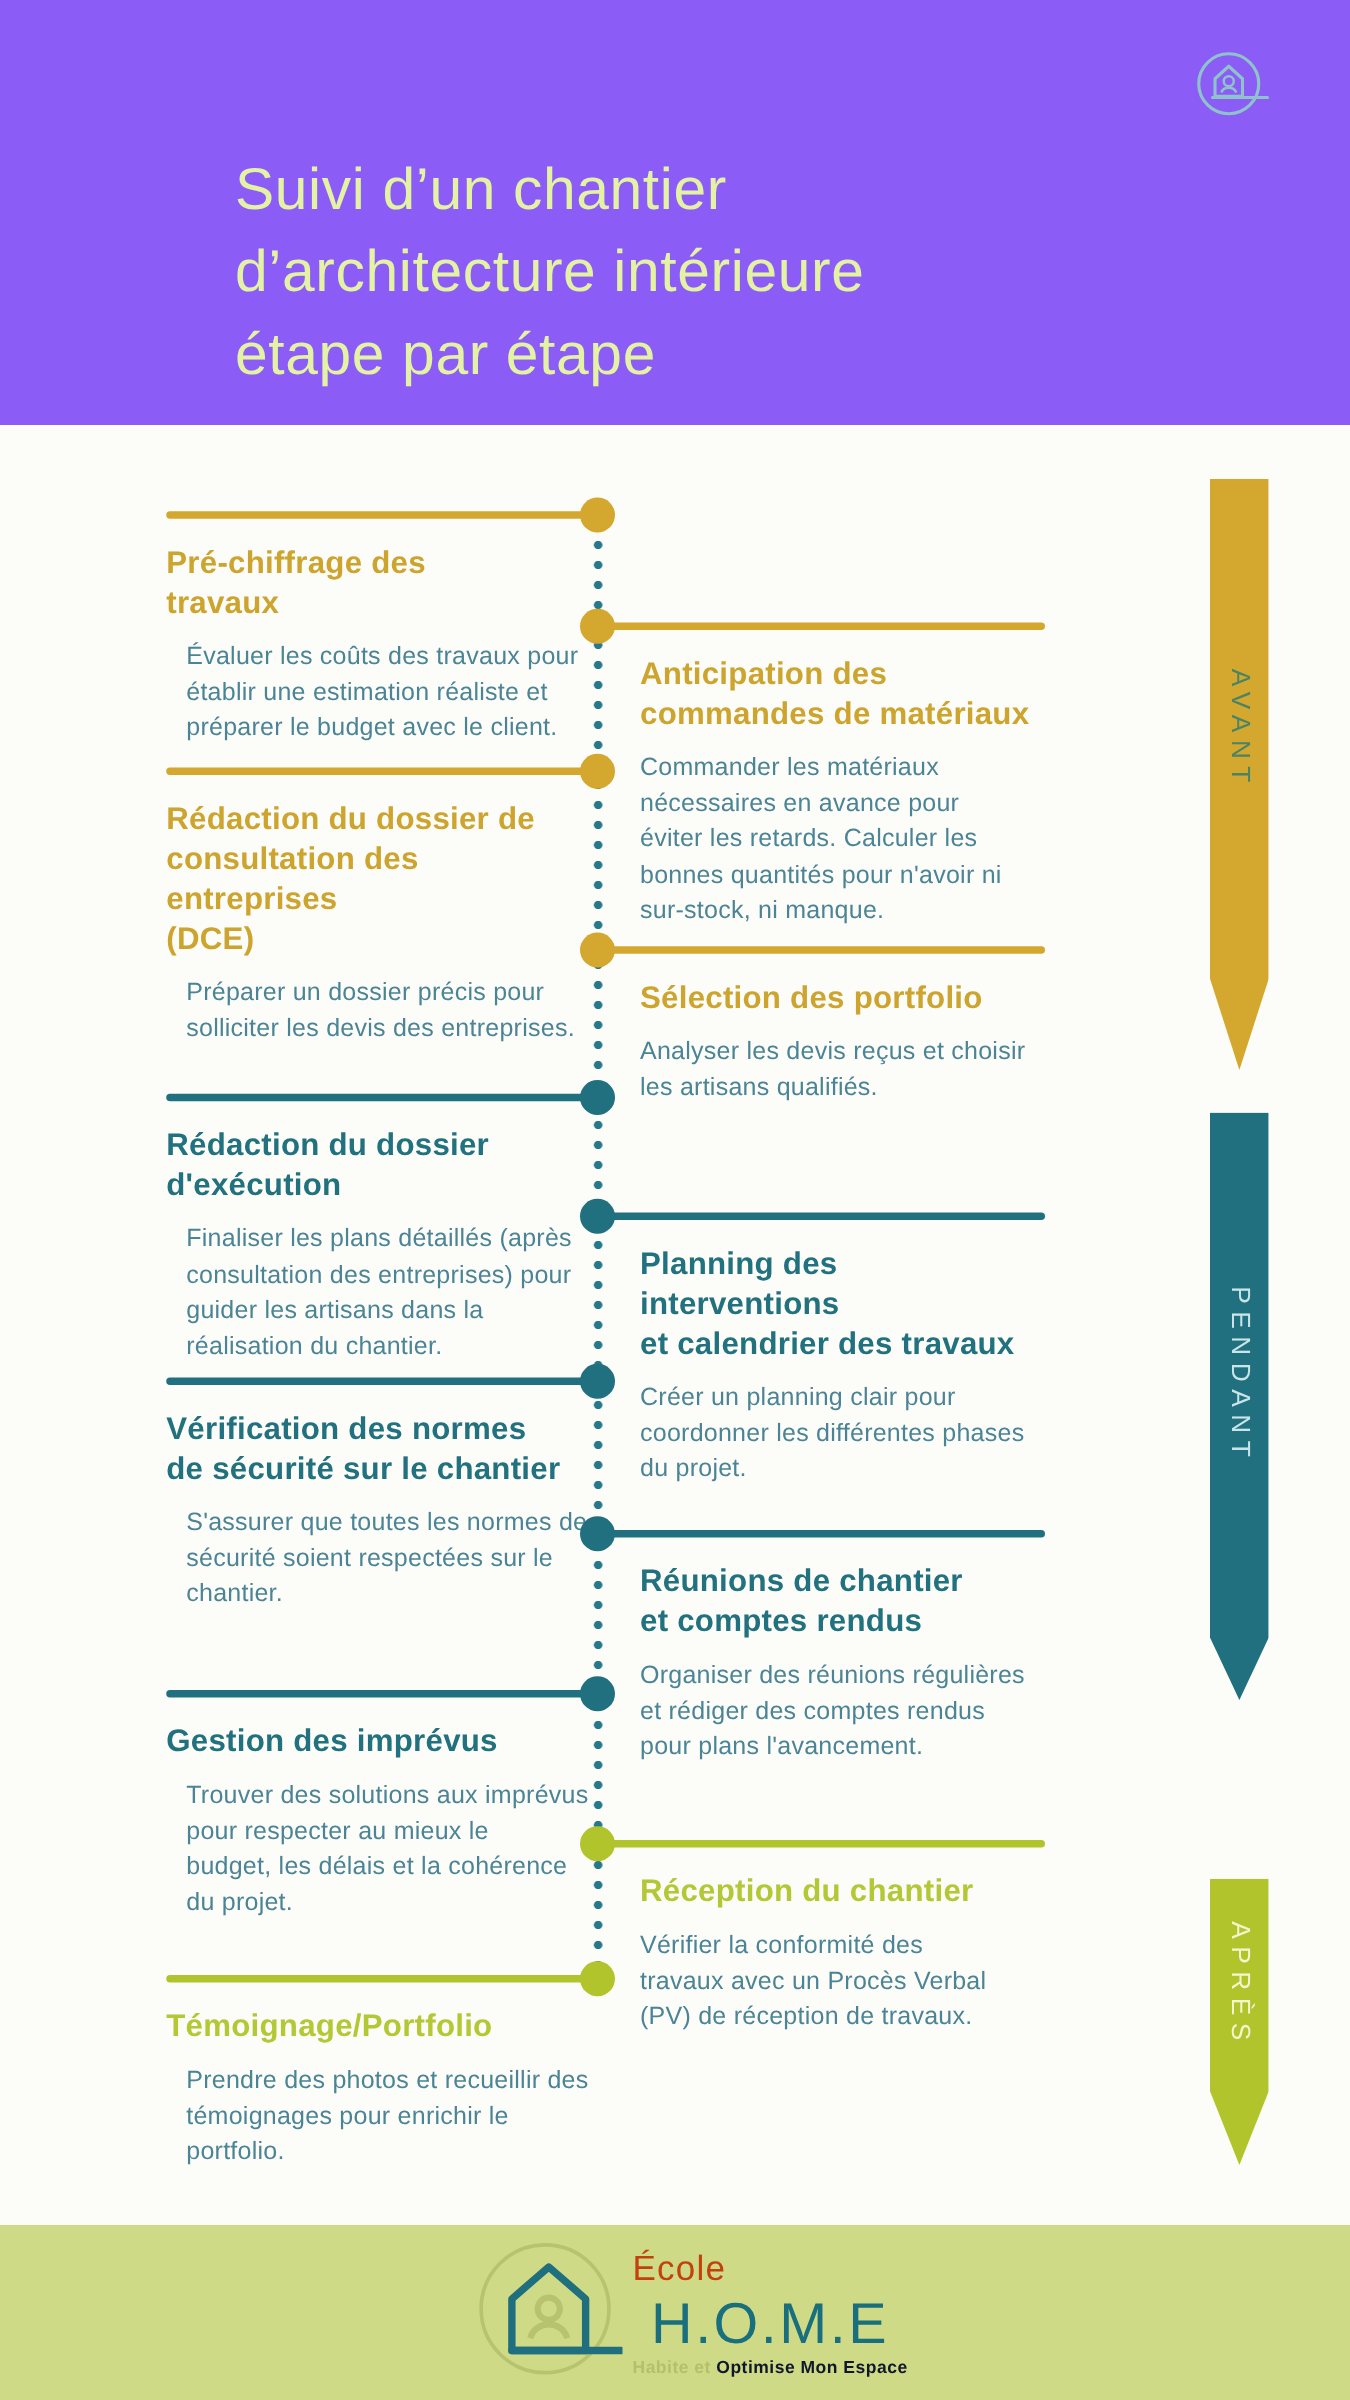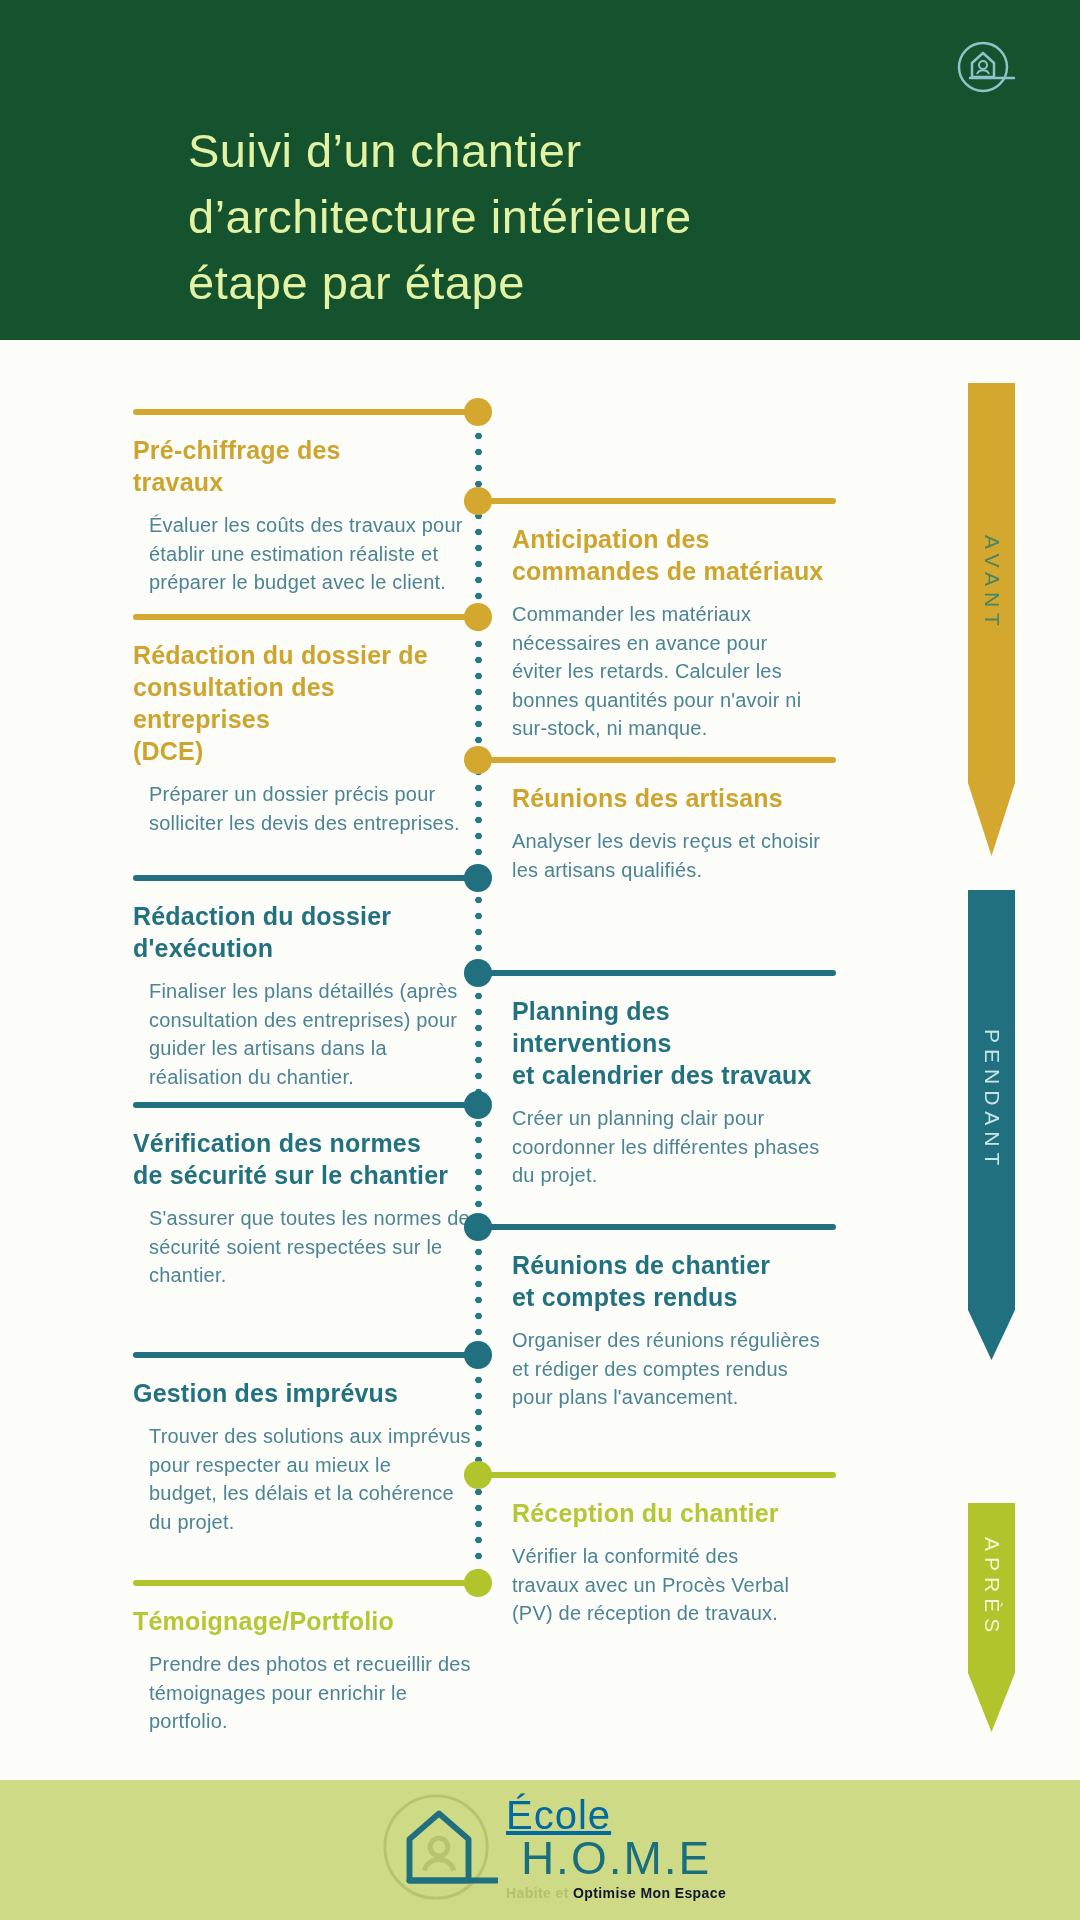--- a/index.html
+++ b/index.html
@@ -2,21 +2,21 @@
 <html><head>
 <meta charset="utf-8">
 <style>
   html,body{margin:0;padding:0;background:#ffffff;}
   body{font-family:"Liberation Sans", sans-serif;}
   #canvas{
     position:relative;width:1080px;height:1920px;margin:0 auto;
     background:#fcfcf9;overflow:hidden;
   }
   
-  .header-band{position:absolute;left:0;top:0;width:1080px;height:340px;background:#14532d;}
+  .header-band{position:absolute;left:0;top:0;width:1080px;height:340px;background:#8b5cf6;}
   .page-title{
     position:absolute;left:188px;top:118px;margin:0;
     font-size:47px;font-weight:400;line-height:66px;color:#e3f2a3;
     white-space:pre-line;letter-spacing:.5px;
   }
   .header-logo{position:absolute;right:62px;top:38px;width:62px;height:60px;}
   
   .timeline-dots{
     position:absolute;left:475px;top:412px;width:7px;height:1171px;
     background-image:radial-gradient(circle at 3.5px 8px,#27798a 3.1px,rgba(0,0,0,0) 3.6px);
@@ -58,21 +58,21 @@
     clip-path:polygon(0 0,100% 0,100% 400px,50% 100%,0 400px);color:#4a8464;}
   .ribbon.pendant-r{top:890px;height:470px;background:#20707f;padding-bottom:50px;
     clip-path:polygon(0 0,100% 0,100% 420px,50% 100%,0 420px);color:#c9e5e7;}
   .ribbon.apres-r{top:1503px;height:229px;background:#b2c42c;padding-bottom:59px;
     clip-path:polygon(0 0,100% 0,100% 170px,50% 100%,0 170px);color:#f3f6cf;}
   
   .footer-band{position:absolute;left:0;top:1780px;width:1080px;height:140px;background:#cfda86;}
   .footer-content{position:absolute;left:380px;top:1788px;display:flex;align-items:center;}
   .school-logo{width:118px;height:118px;flex:0 0 auto;}
   .school-text{margin-left:8px;margin-top:4px;}
-  .school-name{font-size:40px;color:#0369a1;line-height:36px;letter-spacing:1px;text-decoration:underline;}
+  .school-name{font-size:28px;color:#c2410c;line-height:36px;letter-spacing:1px;}
   .school-acronym{font-size:46px;font-weight:400;color:#196f7d;line-height:50px;letter-spacing:2px;text-align:center;}
   .school-tagline{font-size:14px;margin-top:2px;letter-spacing:.4px;}
   .tagline-light{color:#b4c16b;font-weight:700;}
   .tagline-bold{color:#0f172a;font-weight:700;}
 </style>
 </head>
 <body>
 
 <div id="canvas">
 
@@ -119,21 +119,21 @@
     <h3 class="step-title">Rédaction du dossier de
 consultation des entreprises
  (DCE)</h3>
     <p class="step-desc">Préparer un dossier précis pour
 solliciter les devis des entreprises.</p>
   </div>
 
   <div class="step right avant" style="top:760px">
     <div class="hline"></div>
     <div class="node"></div>
-    <h3 class="step-title">Réunions des artisans</h3>
+    <h3 class="step-title">Sélection des portfolio</h3>
     <p class="step-desc">Analyser les devis reçus et choisir
 les artisans qualifiés.</p>
   </div>
 
   <div class="step left pendant" style="top:878px">
     <div class="hline"></div>
     <div class="node"></div>
     <h3 class="step-title">Rédaction du dossier
 d'exécution</h3>
     <p class="step-desc">Finaliser les plans détaillés (après

